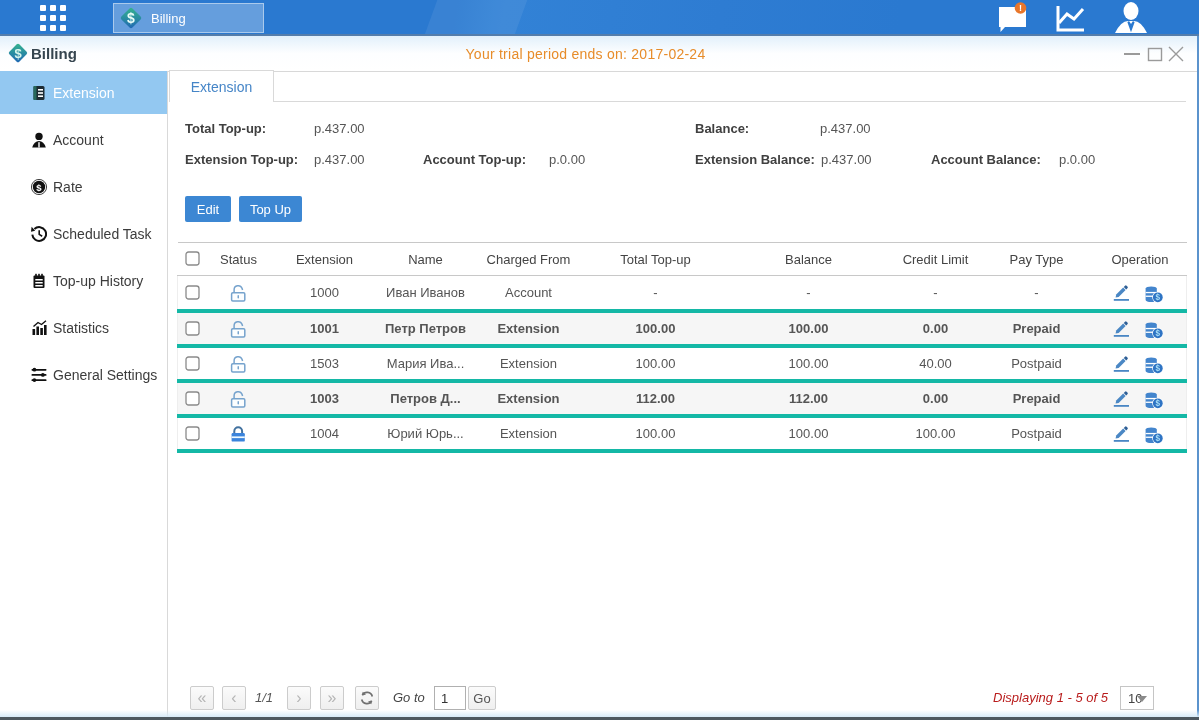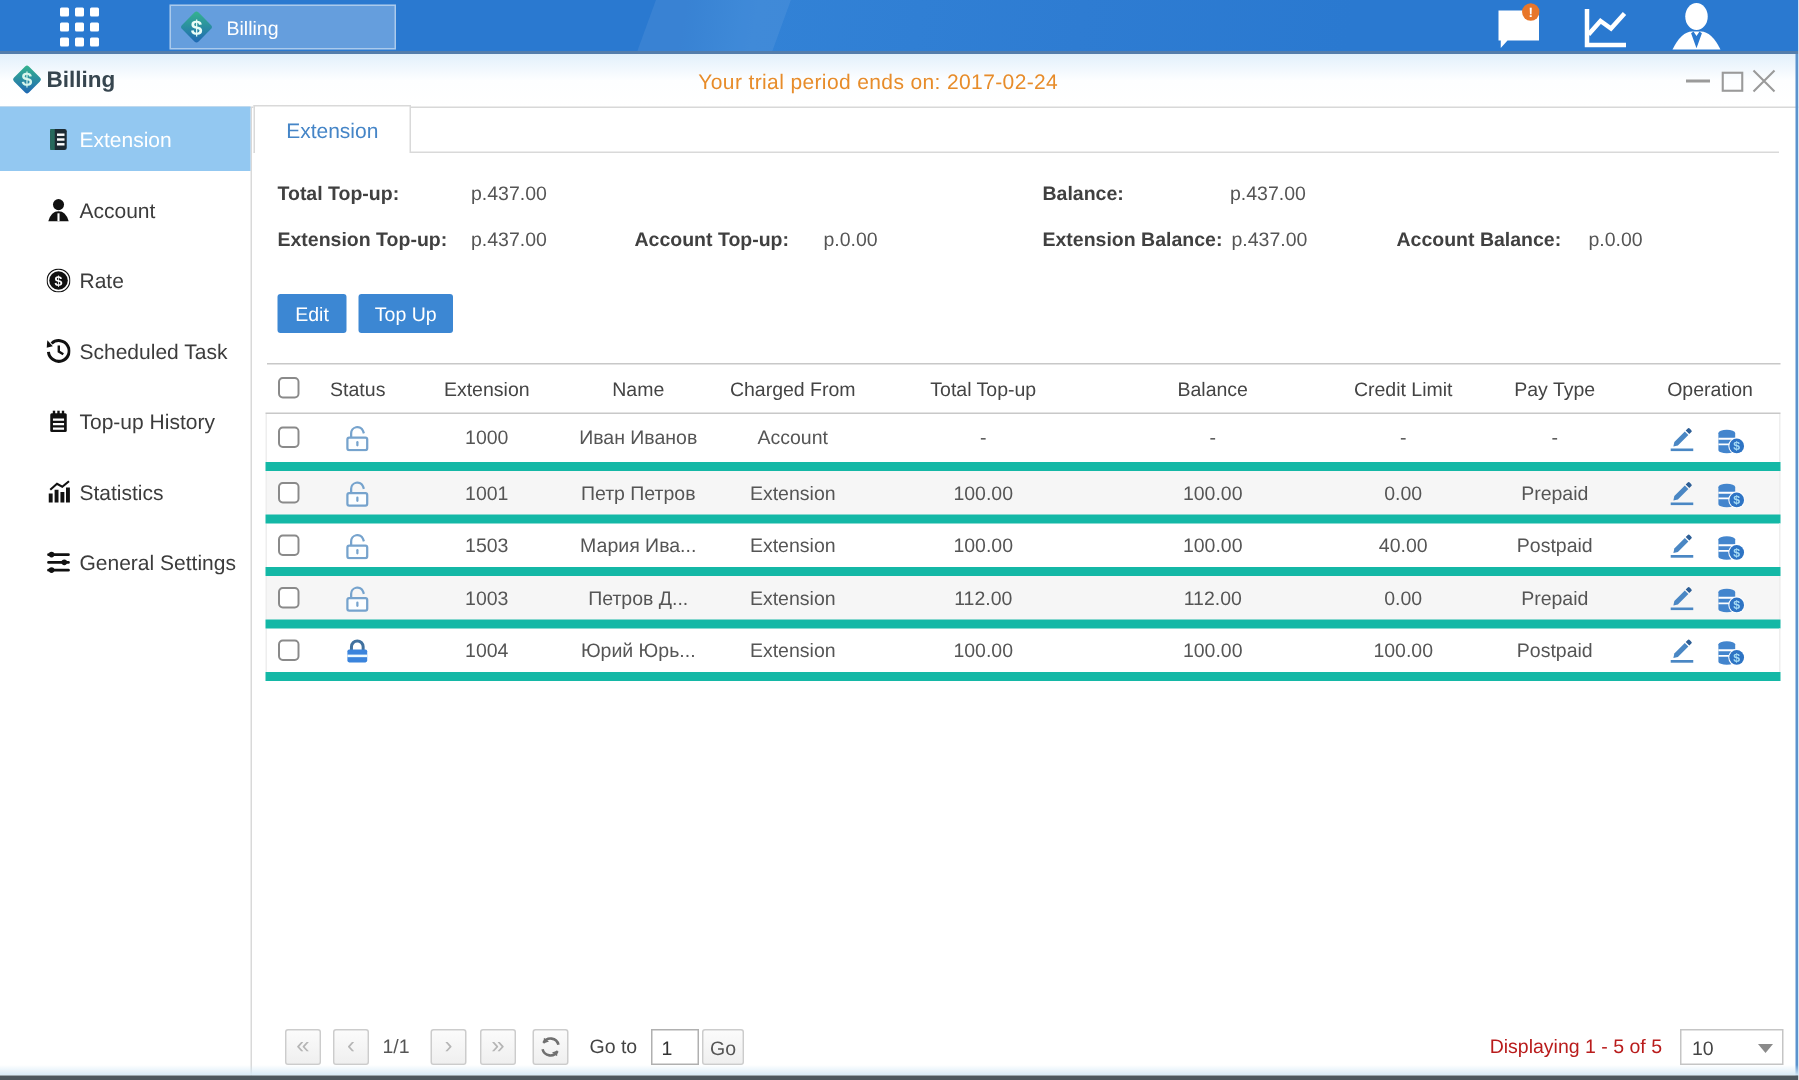--- a/index.html
+++ b/index.html
@@ -45,34 +45,34 @@
 .stat b { color:#404040; }
 
 .btn { position:absolute; height:26px; background:#3c87d3; color:#fff; font-size:13px;
   border-radius:2px; display:flex; align-items:center; justify-content:center; }
 
 
 .tbl { position:absolute; left:8px; top:170px; width:1009px; }
 table { border-collapse:collapse; table-layout:fixed; width:1009px; }
 th { font-size:13px; font-weight:normal; color:#444; height:33px; text-align:center;
   border-top:1px solid #c8c8c8; border-bottom:1px solid #c8c8c8; background:#fff; }
-td { font-size:13px; color:#555; height:35px; text-align:center; border-bottom:6px solid #14b8a6; }
+td { font-size:13px; color:#555; height:35px; text-align:center; border-bottom:4px solid #14b8a6; }
 td:first-child { border-left:1px solid #eee; }
 td:last-child { border-right:1px solid #eee; padding-right:4px; }
-tr.alt td { background:#f6f6f6; }
+tr.alt td { background:#f6f6f6;font-weight:bold; }
 td svg { position:relative; top:2px; }
 th svg { position:relative; top:1px; }
 td svg.coins { top:4px; }
 
 
 .footer { position:absolute; left:0; top:614px; width:1030px; height:26px; }
 .pbtn { position:absolute; top:0; width:24px; height:24px; background:linear-gradient(#fbfbfb,#efefef);
   border:1px solid #ccc; border-radius:2px; color:#9a9a9a; font-size:16px;
   display:flex; align-items:center; justify-content:center; }
-.ptext { position:absolute; top:4px; font-size:13px; color:#555; }
+.ptext { position:absolute; top:4px; font-size:13px; color:#555;font-style:italic; }
 
 .bottomstrip { position:absolute; left:0; top:717px; width:1199px; height:3px; background:#4d585f; }
 .rightedge { position:absolute; left:1197px; top:36px; width:2px; height:681px; background:#5b93cd; }
 </style>
 </head>
 <body>
 <div id="stage">
 
   <div class="topbar">
     <div class="shine"></div>
@@ -403,21 +403,21 @@
             <path d="M12.3 5.5 A5.4 5.4 0 0 0 2.3 4.2" fill="none" stroke="#707070" stroke-width="1.7"></path>
             <path d="M2.6 0.8 L2.3 4.6 L6 3.4 z" fill="#707070"></path>
             <path d="M1.7 8.5 A5.4 5.4 0 0 0 11.7 9.8" fill="none" stroke="#707070" stroke-width="1.7"></path>
             <path d="M11.4 13.2 L11.7 9.4 L8 10.6 z" fill="#707070"></path>
           </svg>
       </div>
       <div class="ptext" style="left:224px; color:#444">Go to</div>
       <input style="position: absolute; left: 265px; top: 0px; width: 32px; height: 24px; border: 1px solid rgb(176, 176, 176); font-size: 13px; color: rgb(51, 51, 51); padding-left: 6px; font-family: &quot;Liberation Sans&quot;, sans-serif; outline: none;" value="1">
       <div class="pbtn" style="left:299px; width:28px; color:#555; font-size:13px">Go</div>
       <div class="ptext" style="left:654px; width:285px; text-align:right; color:#b91c1c">Displaying 1 - 5 of 5</div>
-      <div style="position:absolute; left:951px; top:0; width:69px; height:24px; border:1px solid #c5c5c5; background:#fff">
+      <div style="position:absolute; left:951px; top:0; width:34px; height:24px; border:1px solid #c5c5c5; background:#fff">
         <span style="position:absolute; left:7px; top:4px; font-size:13px; color:#444">10</span>
         <span style="position:absolute; right:6px; top:9px; width:0; height:0; border-left:5px solid transparent; border-right:5px solid transparent; border-top:6px solid #8a8a8a"></span>
       </div>
     </div>
   </div>
 
   <div class="rightedge"></div>
   <div style="position:absolute; left:0; top:710px; width:1199px; height:7px; background:linear-gradient(rgba(255,255,255,0),#d6eaf7)"></div>
   <div class="bottomstrip"></div>
 </div>

